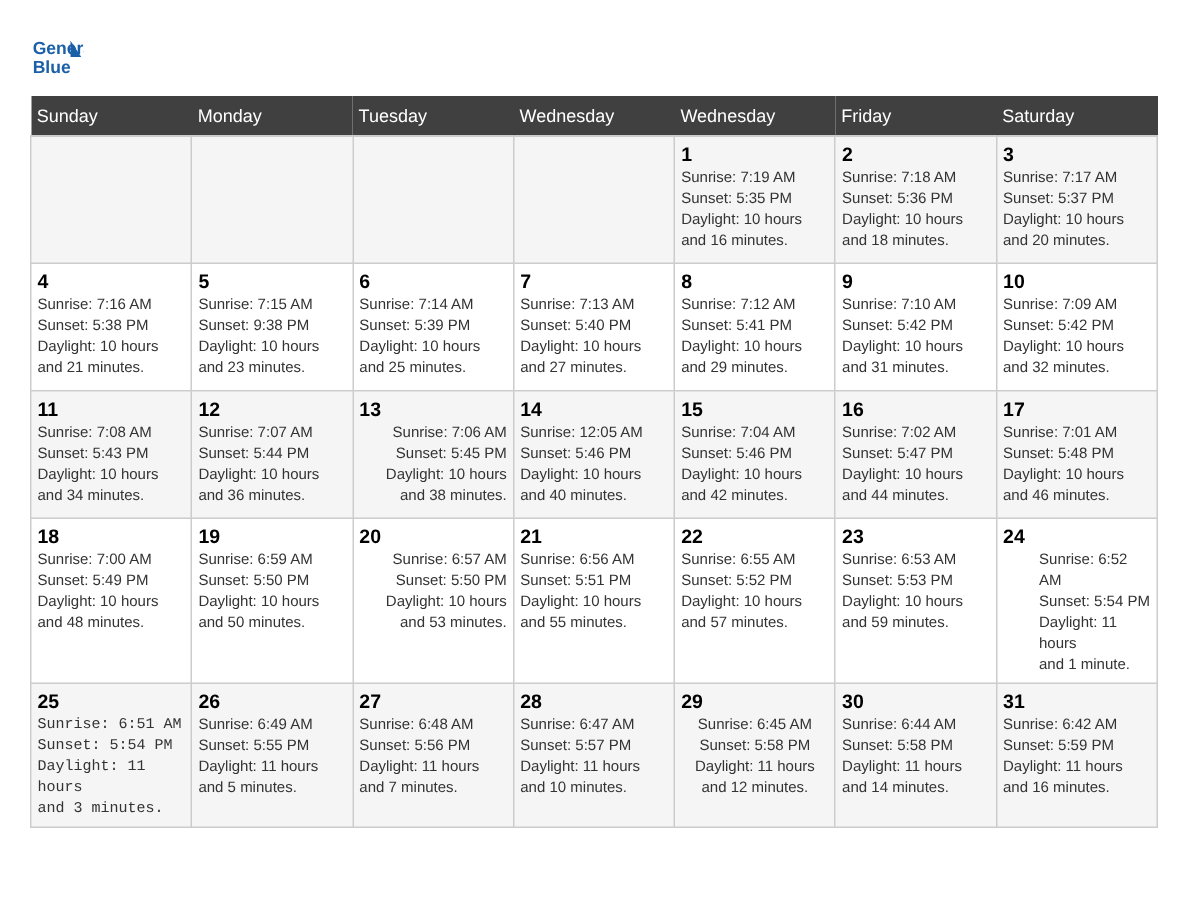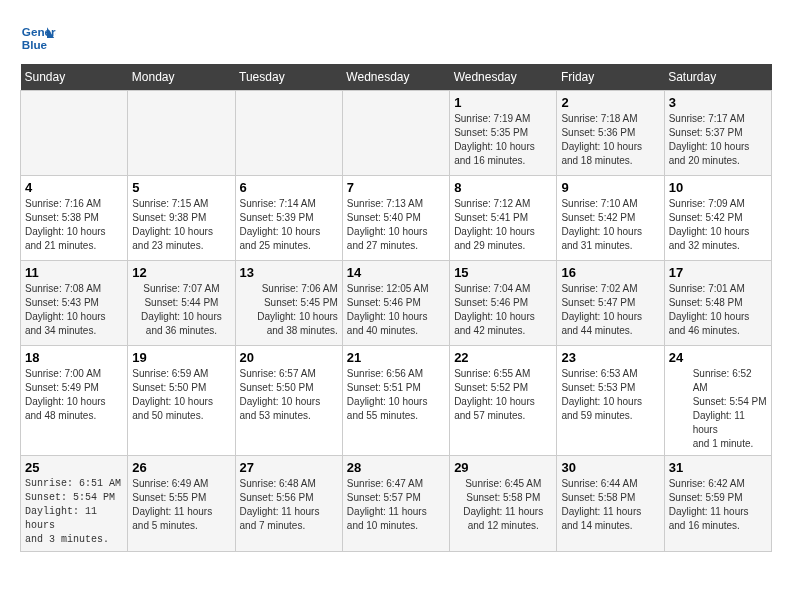--- a/index.html
+++ b/index.html
@@ -190,21 +190,21 @@
       <tr>
         <td>
           <span class="day-num">11</span>
           <div class="day-info" style="white-space: pre-line;">Sunrise: 7:08 AM
 Sunset: 5:43 PM
 Daylight: 10 hours
 and 34 minutes.</div>
         </td>
         <td>
           <span class="day-num">12</span>
-          <div class="day-info" style="white-space: pre-line; text-align: center;">Sunrise: 7:07 AM
+          <div class="day-info" style="white-space: pre-line;">Sunrise: 7:07 AM
 Sunset: 5:44 PM
 Daylight: 10 hours
 and 36 minutes.</div>
         </td>
         <td>
           <span class="day-num">13</span>
           <div class="day-info" style="white-space: pre-line; text-align: right;">Sunrise: 7:06 AM
 Sunset: 5:45 PM
 Daylight: 10 hours
 and 38 minutes.</div>
@@ -248,21 +248,21 @@
         </td>
         <td>
           <span class="day-num">19</span>
           <div class="day-info" style="white-space: pre-line;">Sunrise: 6:59 AM
 Sunset: 5:50 PM
 Daylight: 10 hours
 and 50 minutes.</div>
         </td>
         <td>
           <span class="day-num">20</span>
-          <div class="day-info" style="white-space: pre-line;">Sunrise: 6:57 AM
+          <div class="day-info" style="white-space: pre-line; text-align: right;">Sunrise: 6:57 AM
 Sunset: 5:50 PM
 Daylight: 10 hours
 and 53 minutes.</div>
         </td>
         <td>
           <span class="day-num">21</span>
           <div class="day-info" style="white-space: pre-line;">Sunrise: 6:56 AM
 Sunset: 5:51 PM
 Daylight: 10 hours
 and 55 minutes.</div>

